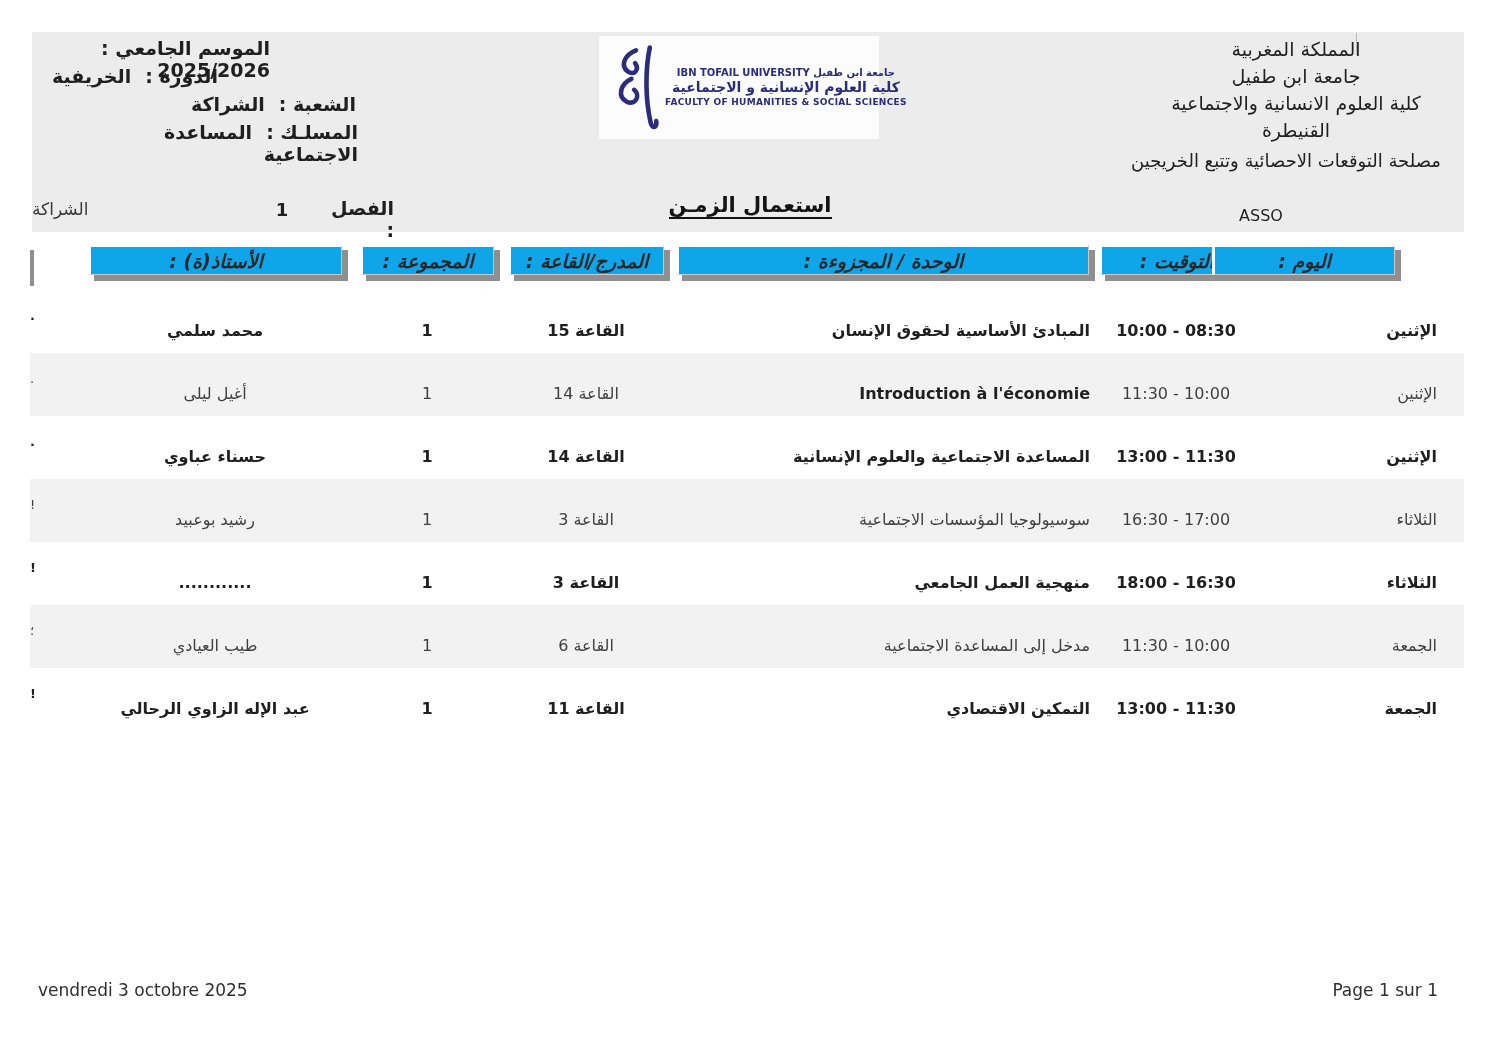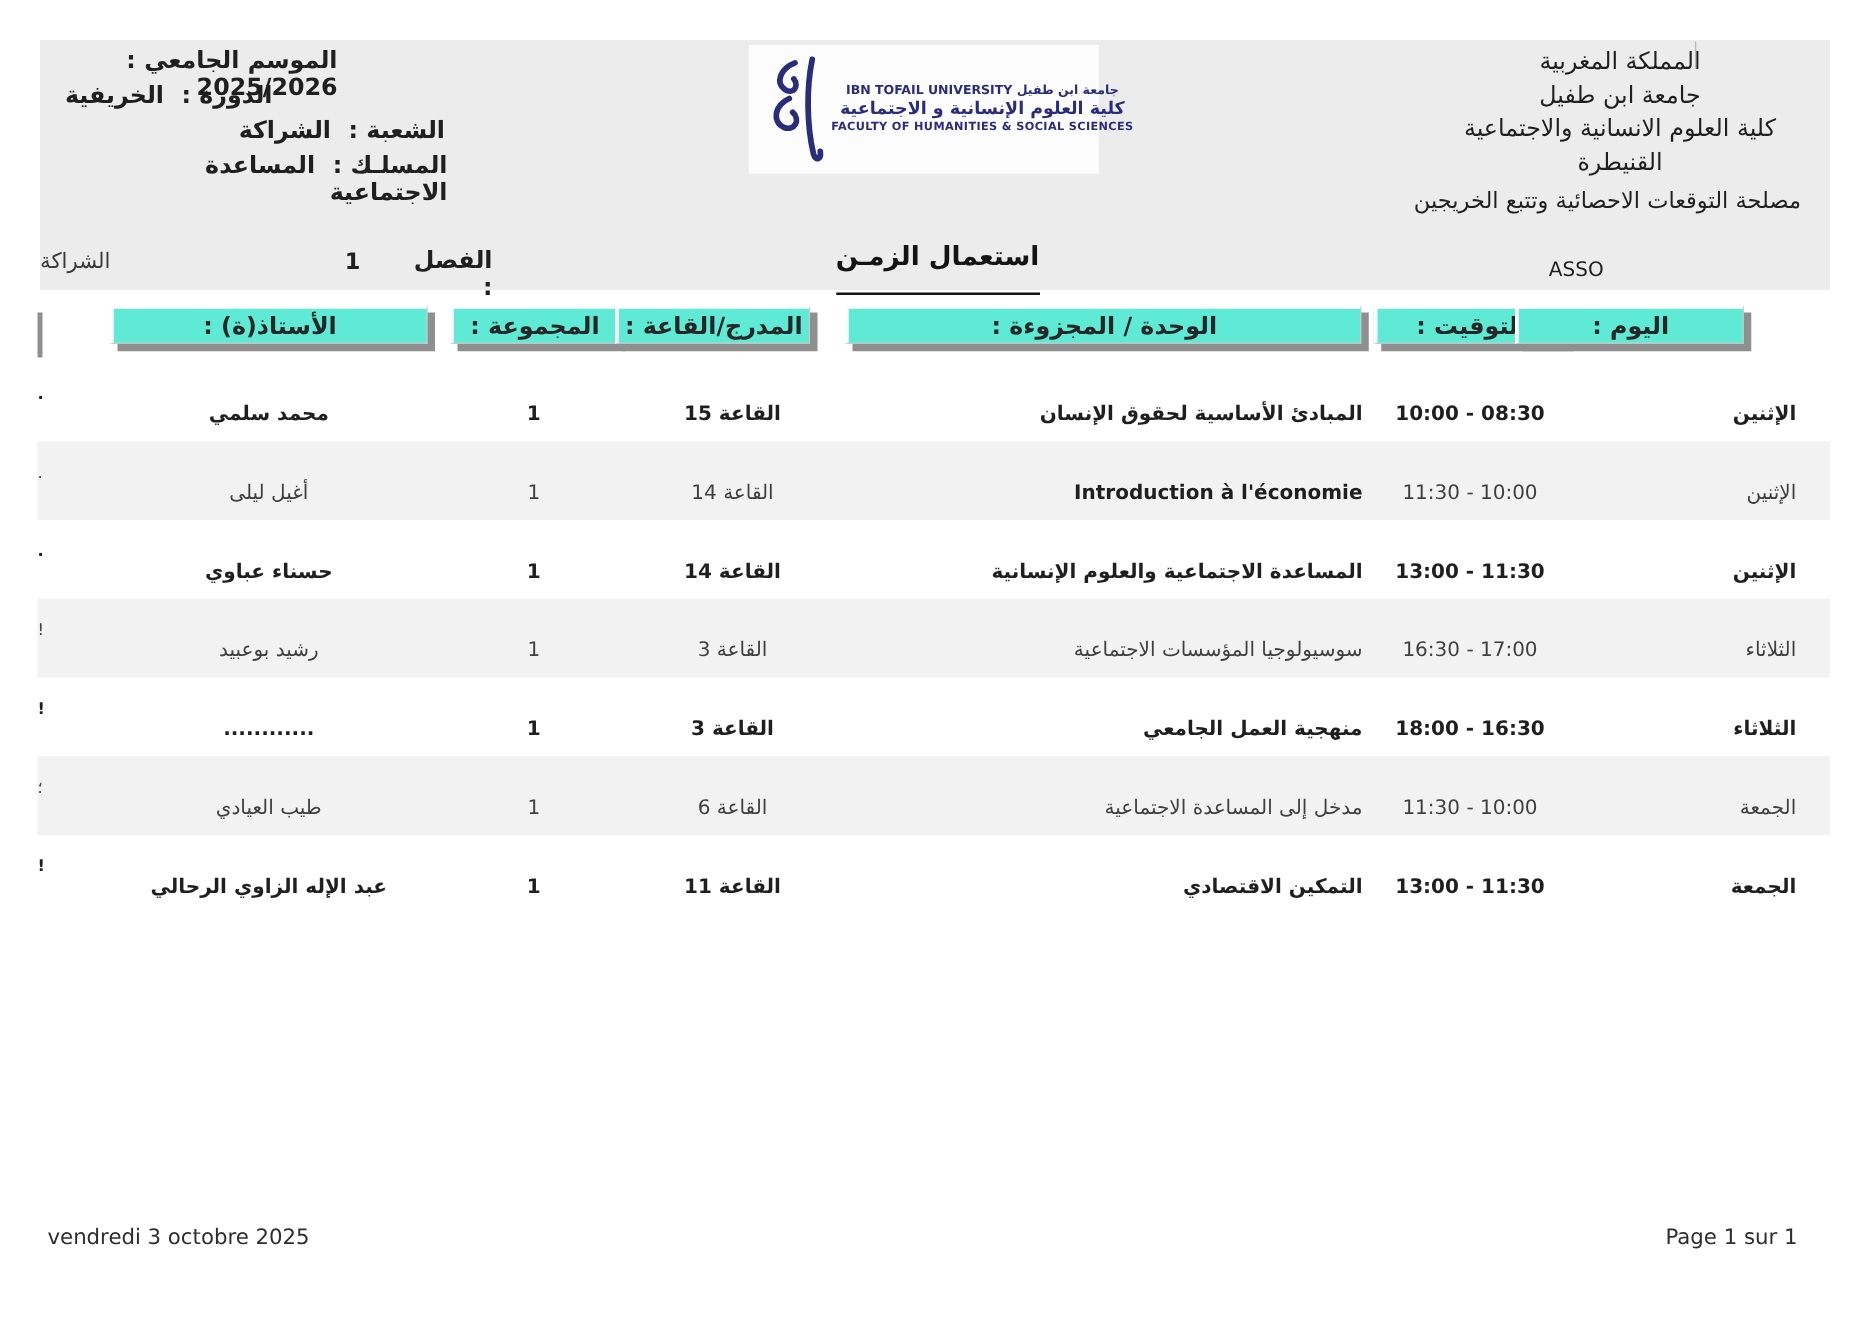--- a/index.html
+++ b/index.html
@@ -32,38 +32,38 @@
   
   .logobox{left:599px;top:36px;width:280px;height:103px;background:#fcfcfc;display:flex;align-items:center;}
   .logomark{width:58px;height:92px;margin-left:8px;flex:0 0 auto;}
   .logotext{flex:1;text-align:center;color:#2a2d7c;line-height:1.25;padding-right:6px;}
   .logotext .l1{font-size:10px;font-weight:700;white-space:nowrap;}
   .logotext .l2{font-size:14px;font-weight:700;white-space:nowrap;}
   .logotext .l3{font-size:9px;font-weight:700;white-space:nowrap;letter-spacing:.3px;}
 
   
   .doc-title{left:640px;top:193px;width:220px;text-align:center;font-size:21px;font-weight:700;color:#141414;}
-  .doc-title span{border-bottom:2px solid #141414;padding-bottom:17px;}
+  .doc-title span{border-bottom:2px solid #141414;padding-bottom:0;}
   .sem-label{left:330px;top:197px;width:64px;text-align:right;font-size:19px;font-weight:700;}
   .sem-value{left:268px;top:199px;width:28px;text-align:center;font-size:18px;font-weight:700;}
   .edge-left{left:32px;top:199px;width:60px;font-size:17px;color:#3a3a3a;text-align:left;}
 
   
   .hbtn{
     position:absolute;top:244px;height:27px;
-    background:#5eead4;
+    background:#0ea5e9;
     border-top:3px solid #ffffff;border-left:3px solid #ffffff;
     border-right:1px solid #c9c9c9;border-bottom:1px solid #c9c9c9;
     box-shadow:6px 6px 0 #8f8f8f;
     display:flex;align-items:center;justify-content:center;
-    font-weight:700;font-size:19px;color:#262626;white-space:nowrap;
+    font-weight:700;font-size:19px;color:#262626;white-space:nowrap;font-style:italic;
   }
   .hbtn-prof{left:88px;width:250px;}
   .hbtn-group{left:360px;width:130px;}
-  .hbtn-room{left:492px;width:152px;}
+  .hbtn-room{left:508px;width:152px;}
   .hbtn-unit{left:676px;width:409px;}
   .hbtn-time{left:1099px;width:150px;}
   .hbtn-day{left:1212px;width:179px;}
   .hclip{left:30px;top:250px;width:4px;height:36px;background:#8f8f8f;}
 
   
   .rows{left:30px;top:290px;width:1434px;height:441px;}
   .row{position:absolute;left:0;width:1434px;height:63px;}
   .row.shade{background:#f2f2f2;}
   .cell{position:absolute;top:31px;font-size:16px;white-space:nowrap;}

